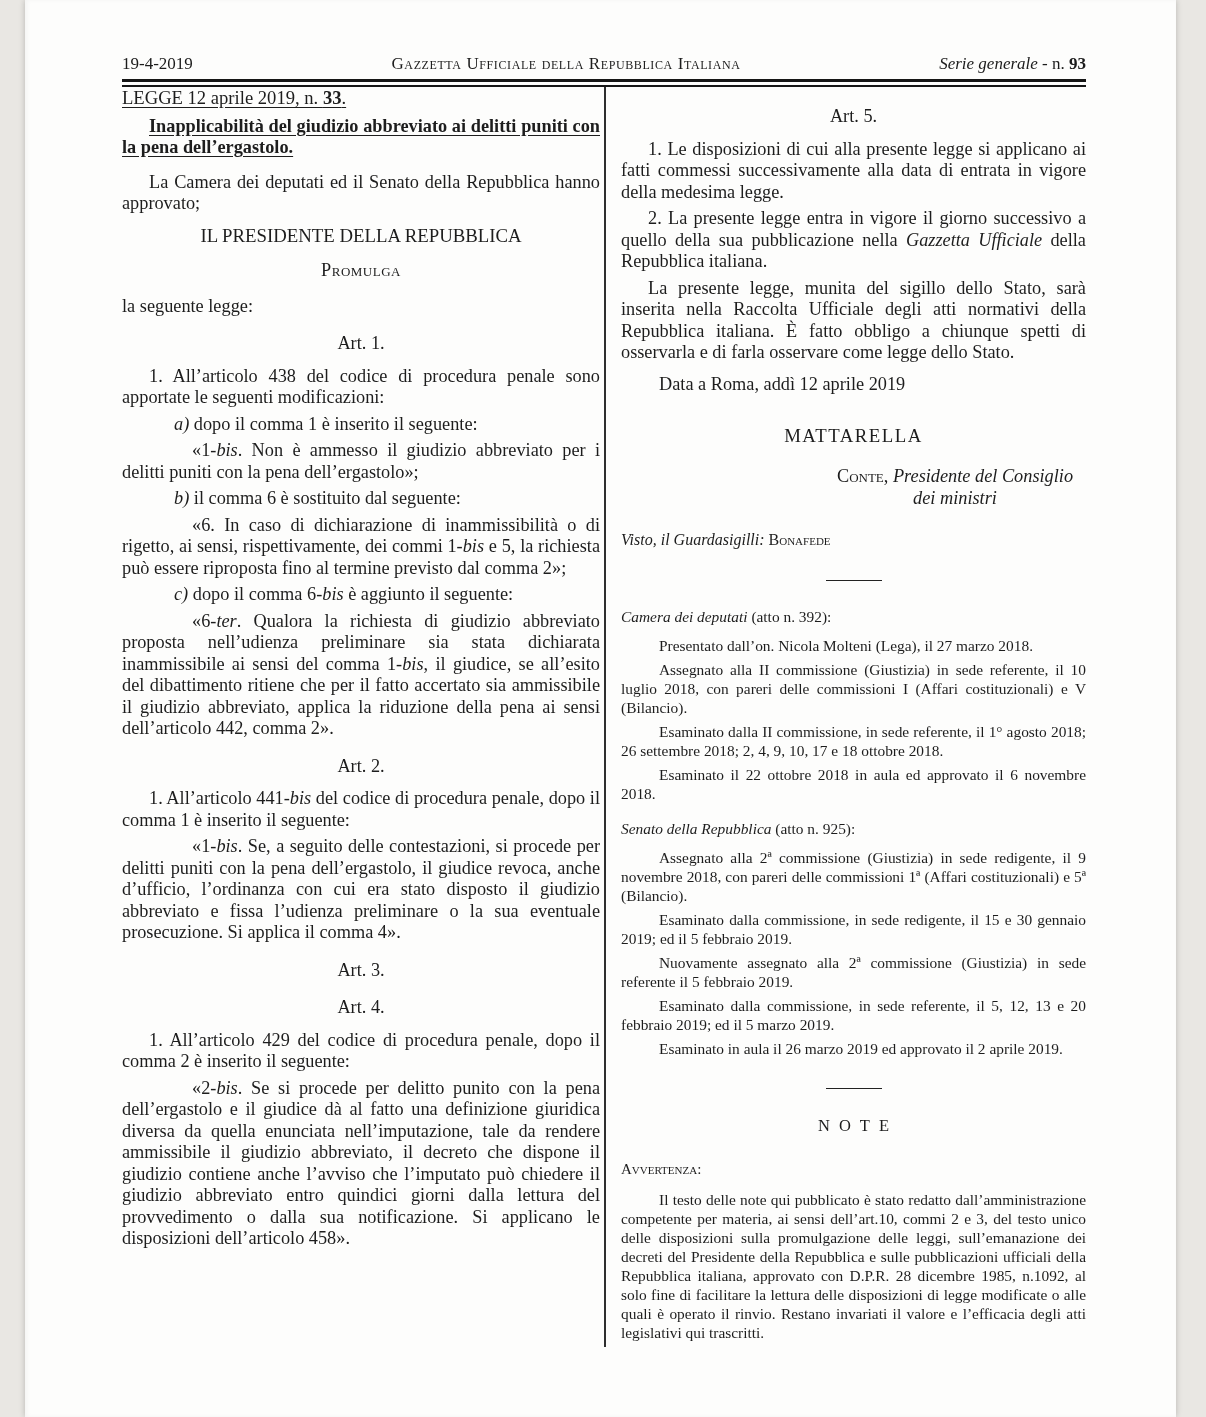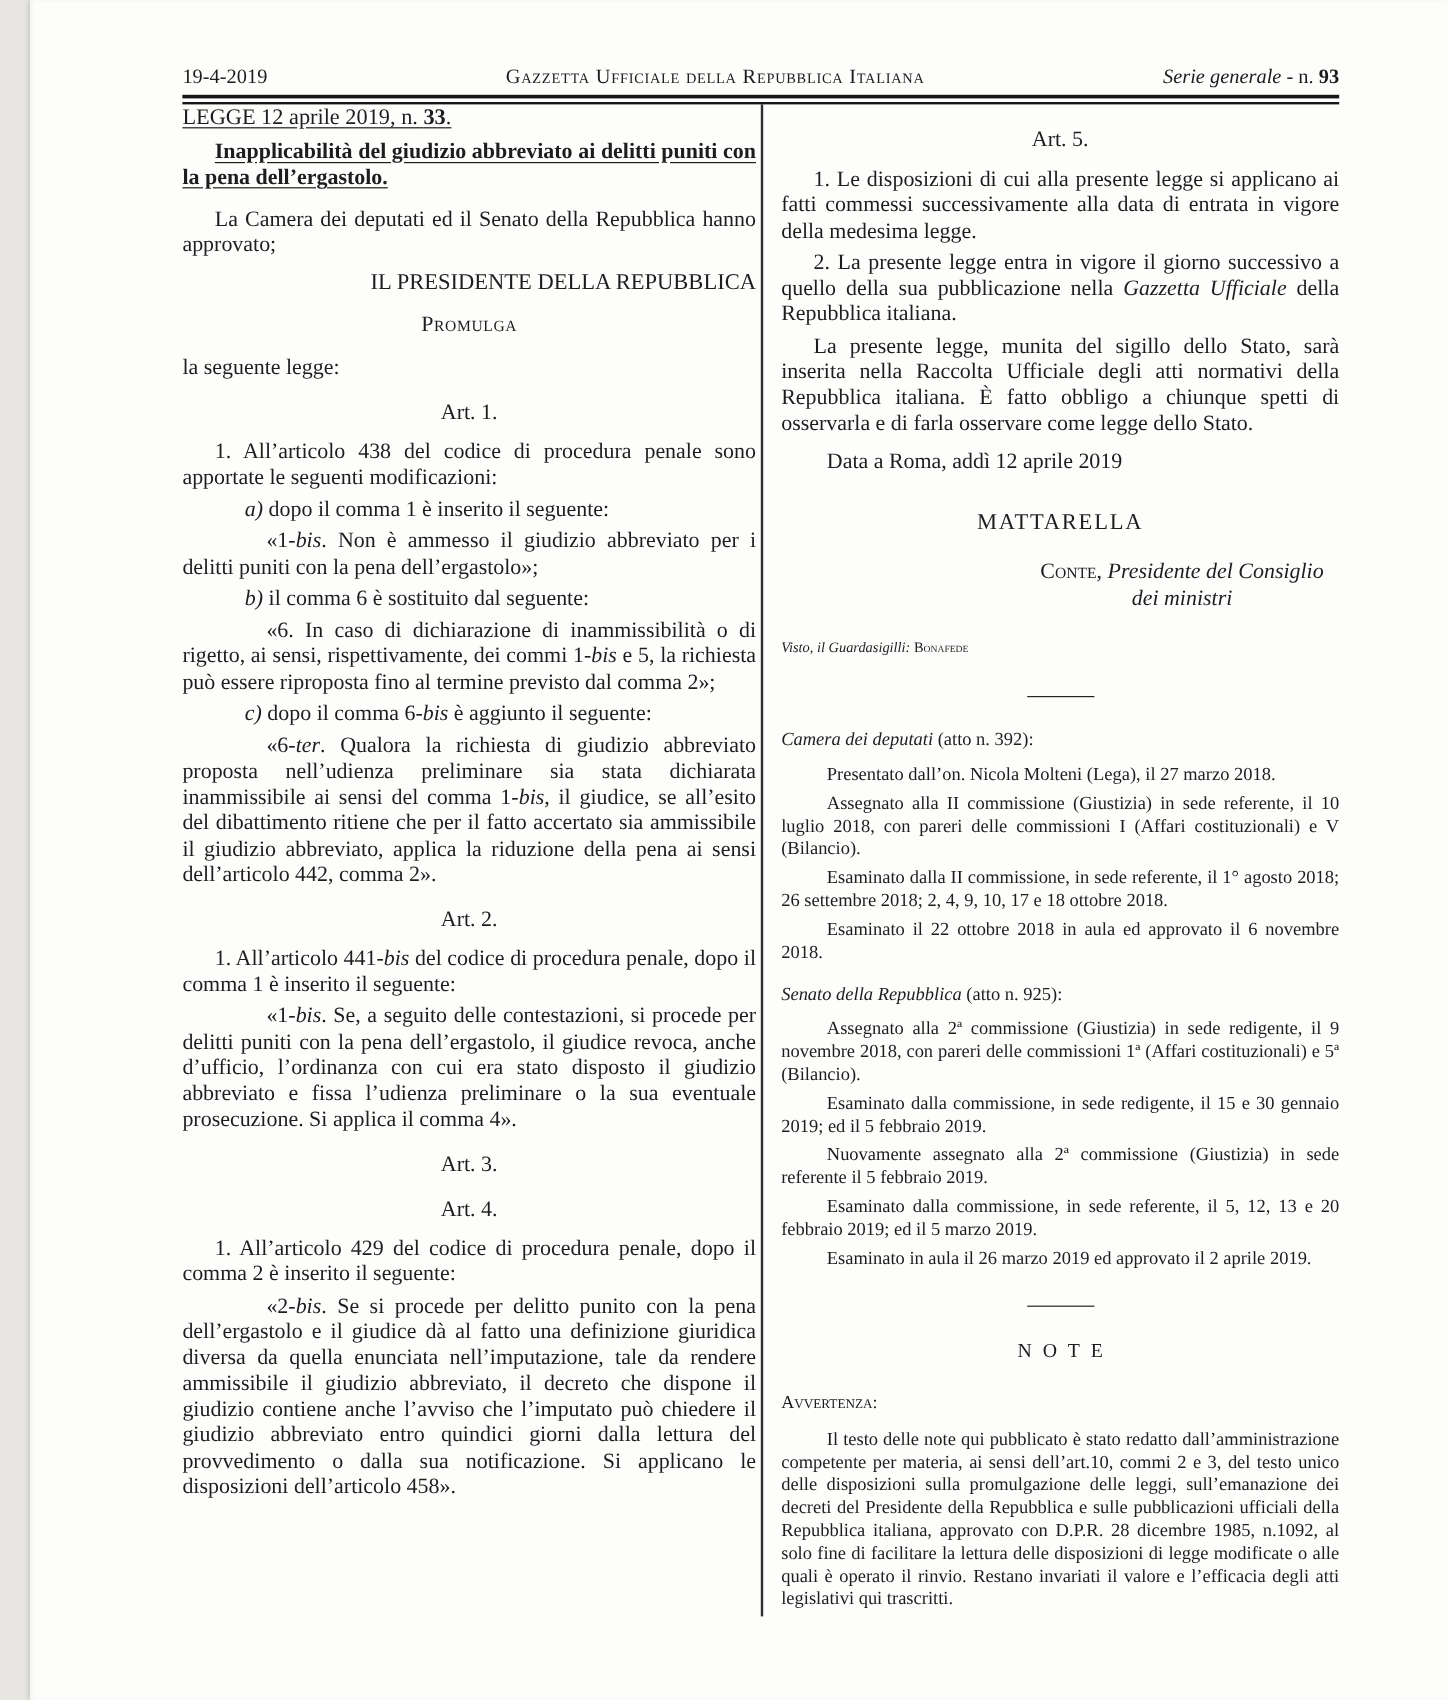--- a/index.html
+++ b/index.html
@@ -13,21 +13,20 @@
     width:1206px;height:1417px;
     background:#e9e7e3;
     overflow:hidden;
   }
   .page{
     position:absolute;left:25px;top:0;
     width:1151px;height:1417px;
     background:#fdfdfc;
     box-shadow:0 0 6px rgba(0,0,0,.22), inset 2px 0 4px rgba(0,0,0,.04);
     overflow:hidden;
-    padding-left:30px;
   }
   .content{padding:54px 90px 0 97px;}
 
   
   .header-row{
     display:flex;justify-content:space-between;align-items:baseline;
     font-size:17px;color:#1c1c1c;
   }
   .masthead{font-variant:small-caps;letter-spacing:.6px;}
   .rule-double{
@@ -56,34 +55,34 @@
   .law-head{
     text-indent:0;text-align:left;font-size:18.6px;
     text-decoration:underline;text-underline-offset:3px;
     margin-bottom:7px;
   }
   .law-title{
     font-weight:bold;text-decoration:underline;text-underline-offset:3px;
     margin-bottom:13px;
   }
   .center{text-align:center;text-indent:0;}
-  .pres{font-size:18.8px;margin:10px 0;text-align:right;}
+  .pres{font-size:18.8px;margin:10px 0;}
   .promulga{font-variant:small-caps;letter-spacing:.5px;margin:14px 0;}
 
   
   .dated{text-indent:0;text-align:left;margin:10px 0 0 38px;}
   .mattarella{
     text-align:center;text-indent:0;font-size:18.8px;
     letter-spacing:1.5px;margin:30px 0 18px;
   }
   .conte{
     text-indent:0;text-align:center;width:262px;
     margin:0 0 0 auto;line-height:22px;
   }
-  .visto{text-indent:0;text-align:left;font-size:12px;margin:20px 0 0;}
+  .visto{text-indent:0;text-align:left;font-size:16px;margin:20px 0 0;}
   .hr-short{width:56px;border-top:1.5px solid #222;margin:30px auto 26px;}
   .lavori-head{
     text-align:center;text-indent:0;font-size:16px;
     letter-spacing:1.2px;margin:0 0 22px;
   }
   .small-label{font-size:15.4px;line-height:19px;text-indent:0;text-align:left;margin:12px 0 10px;}
   .para-sm{font-size:15.4px;line-height:19px;text-indent:38px;margin:0 0 5px;}
   .note-head{
     text-align:center;text-indent:0;font-size:16.5px;
     letter-spacing:9px;padding-left:9px;margin:2px 0 22px;

